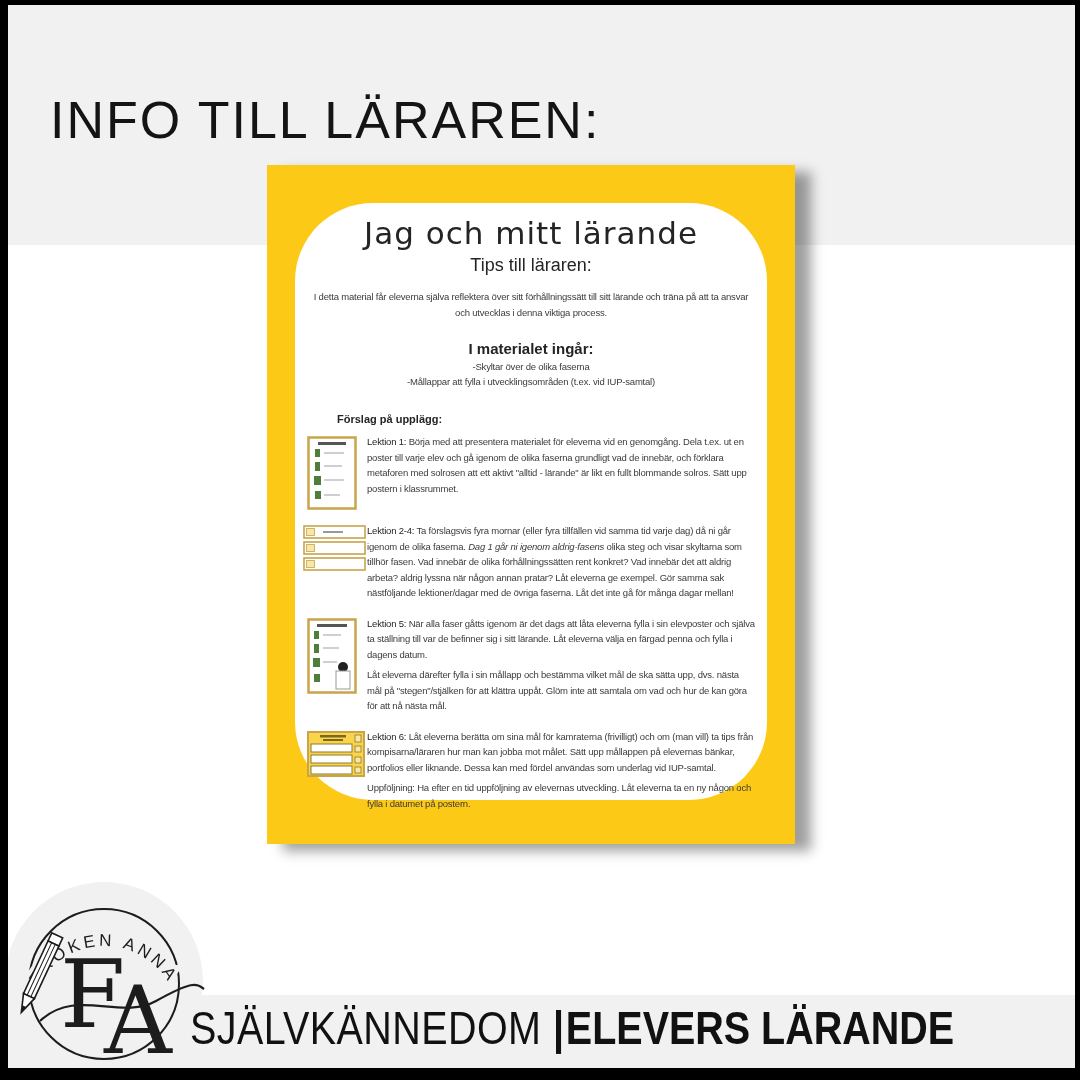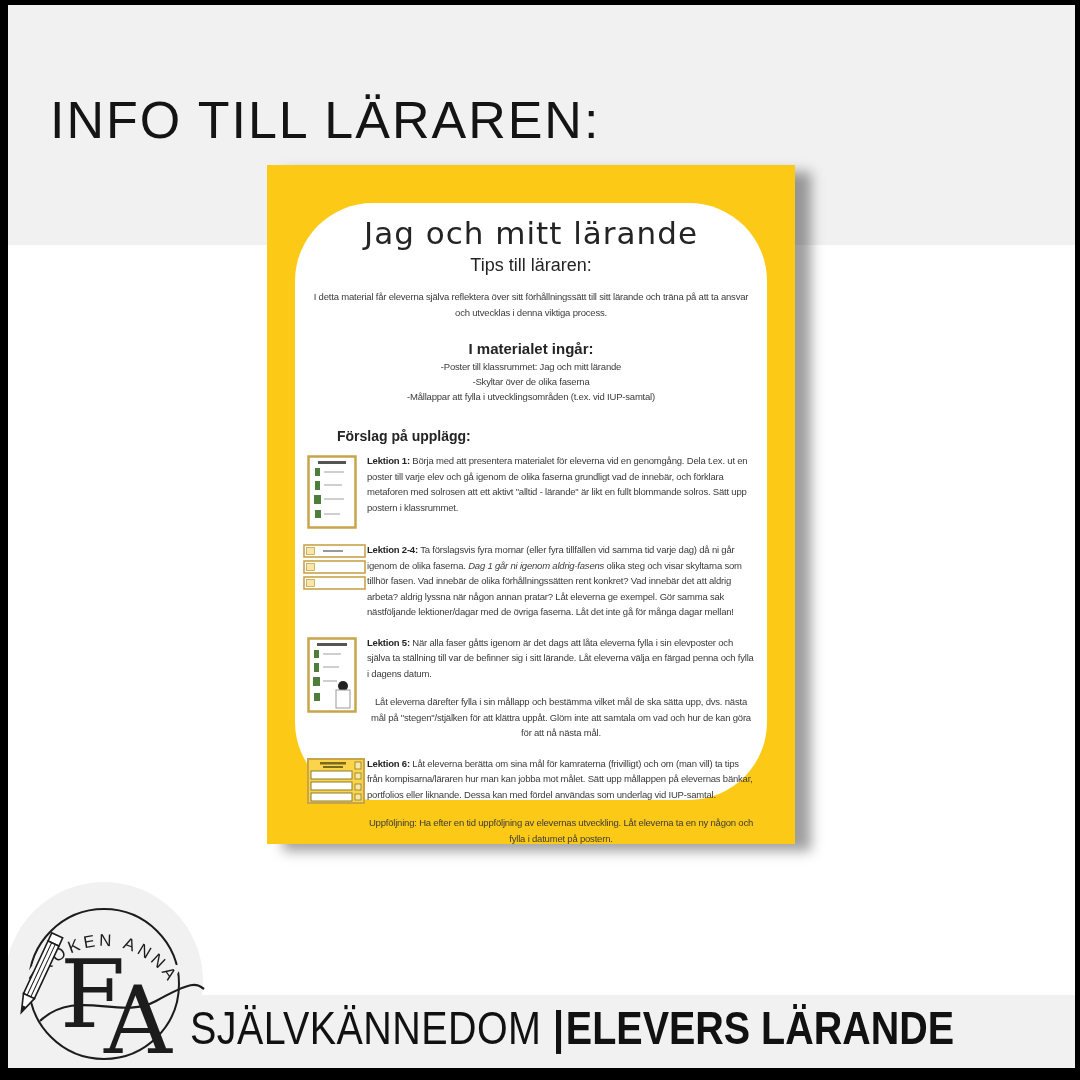--- a/index.html
+++ b/index.html
@@ -37,28 +37,28 @@
     text-align:center; font-size:31px; font-weight:500; letter-spacing:1px;
     color:#242424; margin:4px 0 0; font-family:"DejaVu Sans", sans-serif;
   }
   .doc-sub {
     text-align:center; font-size:18px; font-weight:400; color:#242424; margin:4px 0 0;
   }
   .small-hand { font-size:9.5px; letter-spacing:-0.2px; line-height:15.5px; }
   .doc-intro { text-align:center; margin:13px auto 16px; width:446px; }
   .inc-head { text-align:center; font-size:15px; font-weight:bold; color:#242424; margin:20px 0 2px; }
   .inc-item { text-align:center; line-height:15px; }
-  .plan-head { font-size:14px; font-weight:bold; color:#242424; margin:24px 0 4px 30px; }
+  .plan-head { font-size:11px; font-weight:bold; color:#242424; margin:24px 0 4px 30px; }
   .lesson { display:flex; align-items:flex-start; margin-top:9px; }
   .lesson.gap-lg { margin-top:15px; }
   .thumb { flex:0 0 60px; padding-top:2px; }
   .ltext { flex:1; }
   .lp { margin:0; }
-  .lp.extra { margin-top:13px;text-align:center; }
-  .llabel { font-weight:bold; color:#242424;margin-top:20px; }
+  .lp.extra { margin-top:5px; }
+  .llabel { font-weight:normal; color:#242424;margin-top:20px; }
   .ital { font-style:italic; }
   
   .footer-band {
     position:absolute; left:0; right:0; bottom:0; height:73px;
     background:#f2f1f1;
   }
   .logo-svg { position:absolute; left:-4px; top:864px; }
   .footer-text {
     position:absolute; left:182px; bottom:13px; white-space:nowrap;
     transform:scaleX(0.84); transform-origin:left bottom;
@@ -79,21 +79,20 @@
 
   <div class="doc">
     <div class="doc-inner">
 
       <h2 class="doc-title">Jag och mitt lärande</h2>
       <div class="doc-sub">Tips till läraren:</div>
 
       <p class="small-hand doc-intro">I detta material får eleverna själva reflektera över sitt förhållningssätt till sitt lärande och träna på att ta ansvar och utvecklas i denna viktiga process.</p>
 
       <div class="inc-head">I materialet ingår:</div>
-      <div class="small-hand inc-item">-Poster till klassrummet: Jag och mitt lärande</div>
       <div class="small-hand inc-item">-Skyltar över de olika faserna</div>
       <div class="small-hand inc-item">-Mållappar att fylla i utvecklingsområden (t.ex. vid IUP-samtal)</div>
 
       <div class="plan-head">Förslag på upplägg:</div>
 
       <div class="lesson">
         <span class="thumb">
           <svg width="50" height="74" viewBox="0 0 50 74">
             <rect x="1.5" y="1.5" width="47" height="71" fill="#fff" stroke="#c8a44a" stroke-width="2.5"></rect>
             <rect x="11" y="6" width="28" height="3" fill="#555"></rect>

